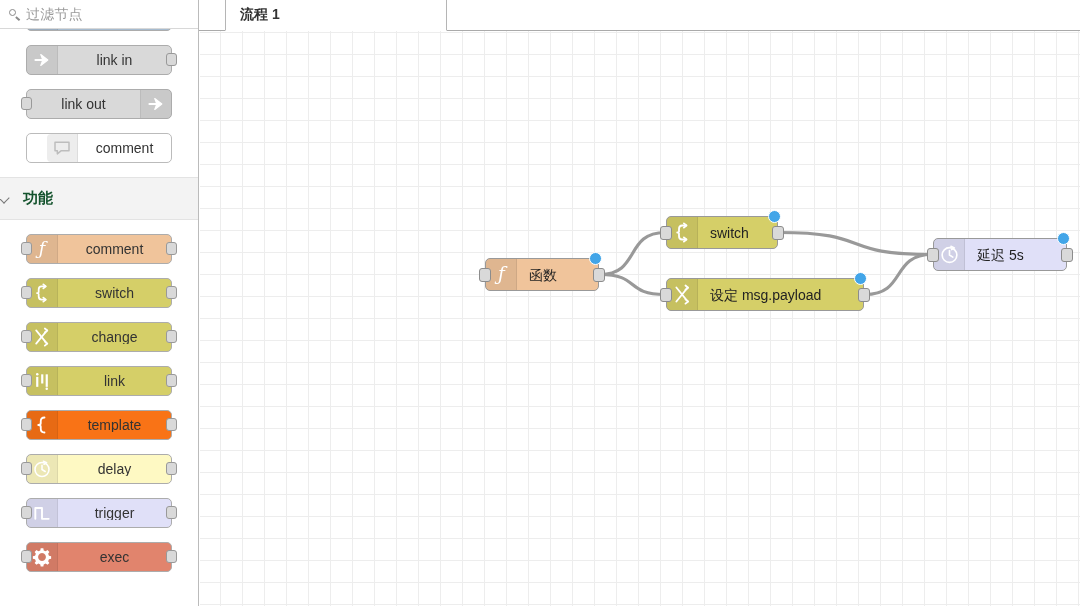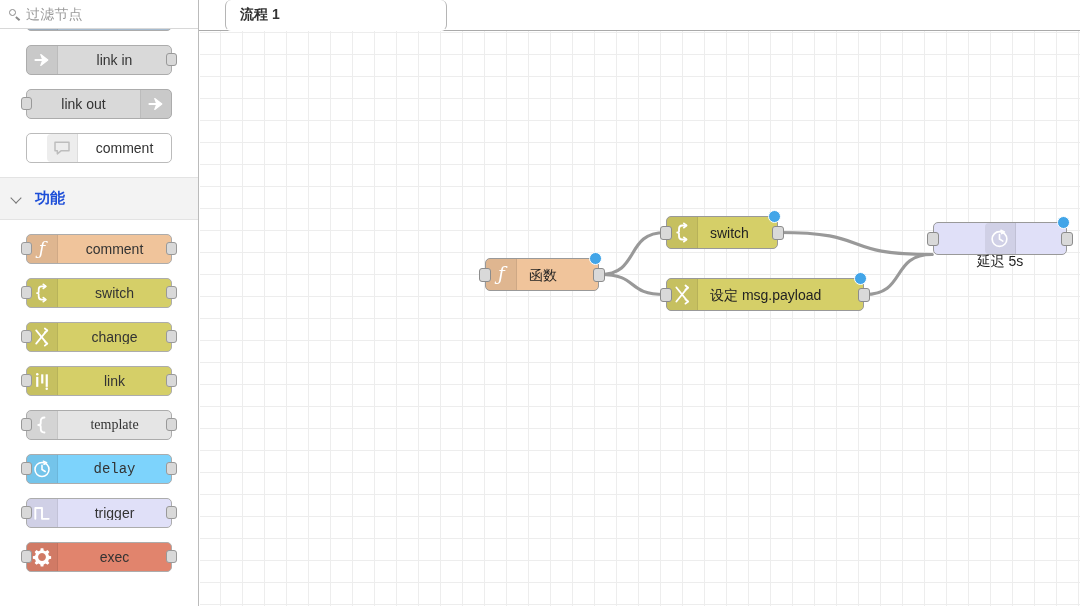--- a/index.html
+++ b/index.html
@@ -91,24 +91,23 @@
   }
 
   .cat-header {
     height: 43px;
     background: #f3f3f3;
     border-top: 1px solid #e3e3e3;
     border-bottom: 1px solid #e3e3e3;
     box-sizing: border-box;
     display: flex;
     align-items: center;
-    padding-left: 12px;
     font-size: 15px;
     font-weight: bold;
-    color: #1d4ed8;
+    color: #14532d;
   }
   .cat-header .chev {
     width: 11px; height: 11px;
     margin-right: 12px;
     position: relative;
     flex: 0 0 auto;
   }
   .cat-header .chev::before {
     content: "";
     position: absolute;
@@ -191,21 +190,20 @@
     border-right: 1px solid #b5b5b5;
     border-bottom: 1px solid #fff;
     background: #fff;
     display: flex;
     align-items: center;
     padding-left: 14px;
     font-size: 14px;
     font-weight: bold;
     color: #333;
     z-index: 5;
-    border-radius: 6px;
   }
 
   
   #canvas {
     position: absolute;
     left: 200px; top: 31px;
     width: 880px;
     height: 575px;
     background-color: #fff;
     background-image:
@@ -373,31 +371,31 @@
                   <circle cx="6.3" cy="4" r="1.5" fill="#ffffff"></circle>
                   <rect x="11" y="4" width="2.6" height="11" fill="#ffffff"></rect>
                   <rect x="16.4" y="4" width="2.6" height="15" fill="#ffffff"></rect>
                   <circle cx="17.7" cy="21.2" r="1.5" fill="#ffffff"></circle>
                 </svg>
               </div>
               <div class="nlabel">link</div>
               <span class="port in"></span>
               <span class="port out"></span>
             </div>
-            <div class="pal-node" style="background: #e5e5e5; font-family: Liberation Serif, serif;">
+            <div class="pal-node" style="background: #f97316;">
               <div class="icon-box left">
                 <svg class="ic" width="20" height="20" viewBox="0 0 24 24">
                   <path d="M15 3 Q10.5 3 10.5 7.5 L10.5 10 Q10.5 12 7.5 12 Q10.5 12 10.5 14 L10.5 16.5 Q10.5 21 15 21" fill="none" stroke="#ffffff" stroke-width="2.2" stroke-linecap="round" stroke-linejoin="round"></path>
                 </svg>
               </div>
               <div class="nlabel">template</div>
               <span class="port in"></span>
               <span class="port out"></span>
             </div>
-            <div class="pal-node" style="background: #7dd3fc; font-family: Liberation Mono, monospace;">
+            <div class="pal-node" style="background: #fef9c3;">
               <div class="icon-box left">
                 <svg class="ic" width="20" height="20" viewBox="0 0 24 24">
                   <circle cx="12" cy="12.6" r="8.4" fill="none" stroke="#ffffff" stroke-width="1.9"></circle>
                   <path d="M12 7.4 L12 12.6 L15.8 15" fill="none" stroke="#ffffff" stroke-width="1.9" stroke-linecap="round"></path>
                   <path d="M13.6 2.6 L17.6 4.4 L14.4 6.4" fill="none" stroke="#ffffff" stroke-width="1.8" stroke-linecap="round" stroke-linejoin="round"></path>
                 </svg>
               </div>
               <div class="nlabel">delay</div>
               <span class="port in"></span>
               <span class="port out"></span>
@@ -472,21 +470,21 @@
               <path d="M18 4 L5 20" fill="none" stroke="#ffffff" stroke-width="2.1" stroke-linecap="round"></path>
               <path d="M15.4 1.8 L18.4 4.2 L15.4 6.6" fill="none" stroke="#ffffff" stroke-width="2.1" stroke-linecap="round" stroke-linejoin="round"></path>
               <path d="M15.4 17.6 L18.4 20 L15.4 22.4" fill="none" stroke="#ffffff" stroke-width="2.1" stroke-linecap="round" stroke-linejoin="round"></path>
             </svg>
           </div>
           <div class="nlabel">设定 msg.payload</div>
           <span class="fport in"></span>
           <span class="fport out"></span>
           <span class="status-dot" style="background: rgb(66, 165, 232);"></span>
         </div>
-        <div class="fnode" style="left: 733px; top: 191px; width: 134px; background: rgb(224, 224, 248); flex-direction: column;">
+        <div class="fnode" style="left: 733px; top: 207px; width: 134px; background: rgb(224, 224, 248);">
           <div class="icon-box">
             <svg class="ic" width="21" height="21" viewBox="0 0 24 24">
               <circle cx="12" cy="12.6" r="8.4" fill="none" stroke="#ffffff" stroke-width="1.9"></circle>
               <path d="M12 7.4 L12 12.6 L15.8 15" fill="none" stroke="#ffffff" stroke-width="1.9" stroke-linecap="round"></path>
               <path d="M13.6 2.6 L17.6 4.4 L14.4 6.4" fill="none" stroke="#ffffff" stroke-width="1.8" stroke-linecap="round" stroke-linejoin="round"></path>
             </svg>
           </div>
           <div class="nlabel">延迟 5s</div>
           <span class="fport in"></span>
           <span class="fport out"></span>

